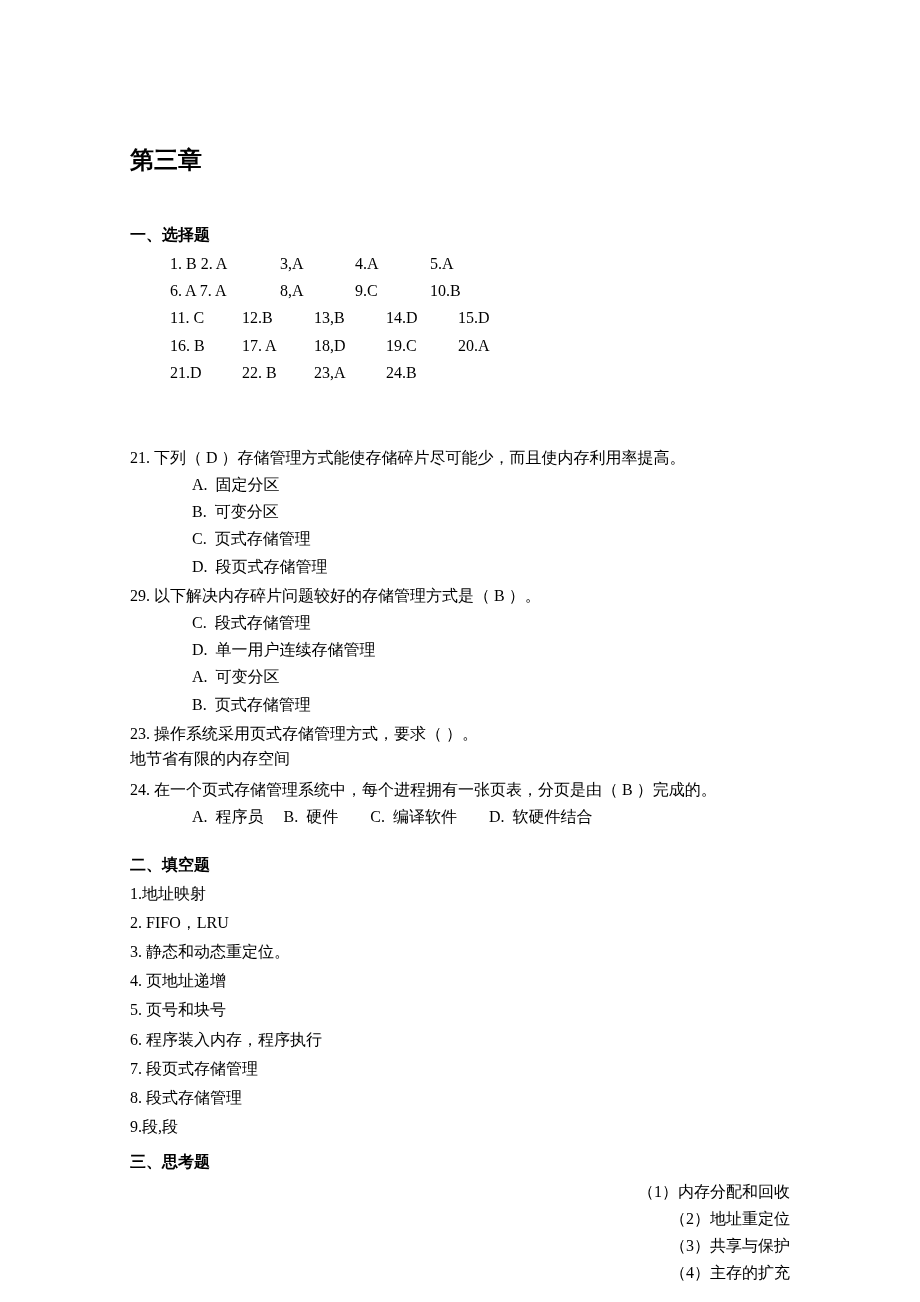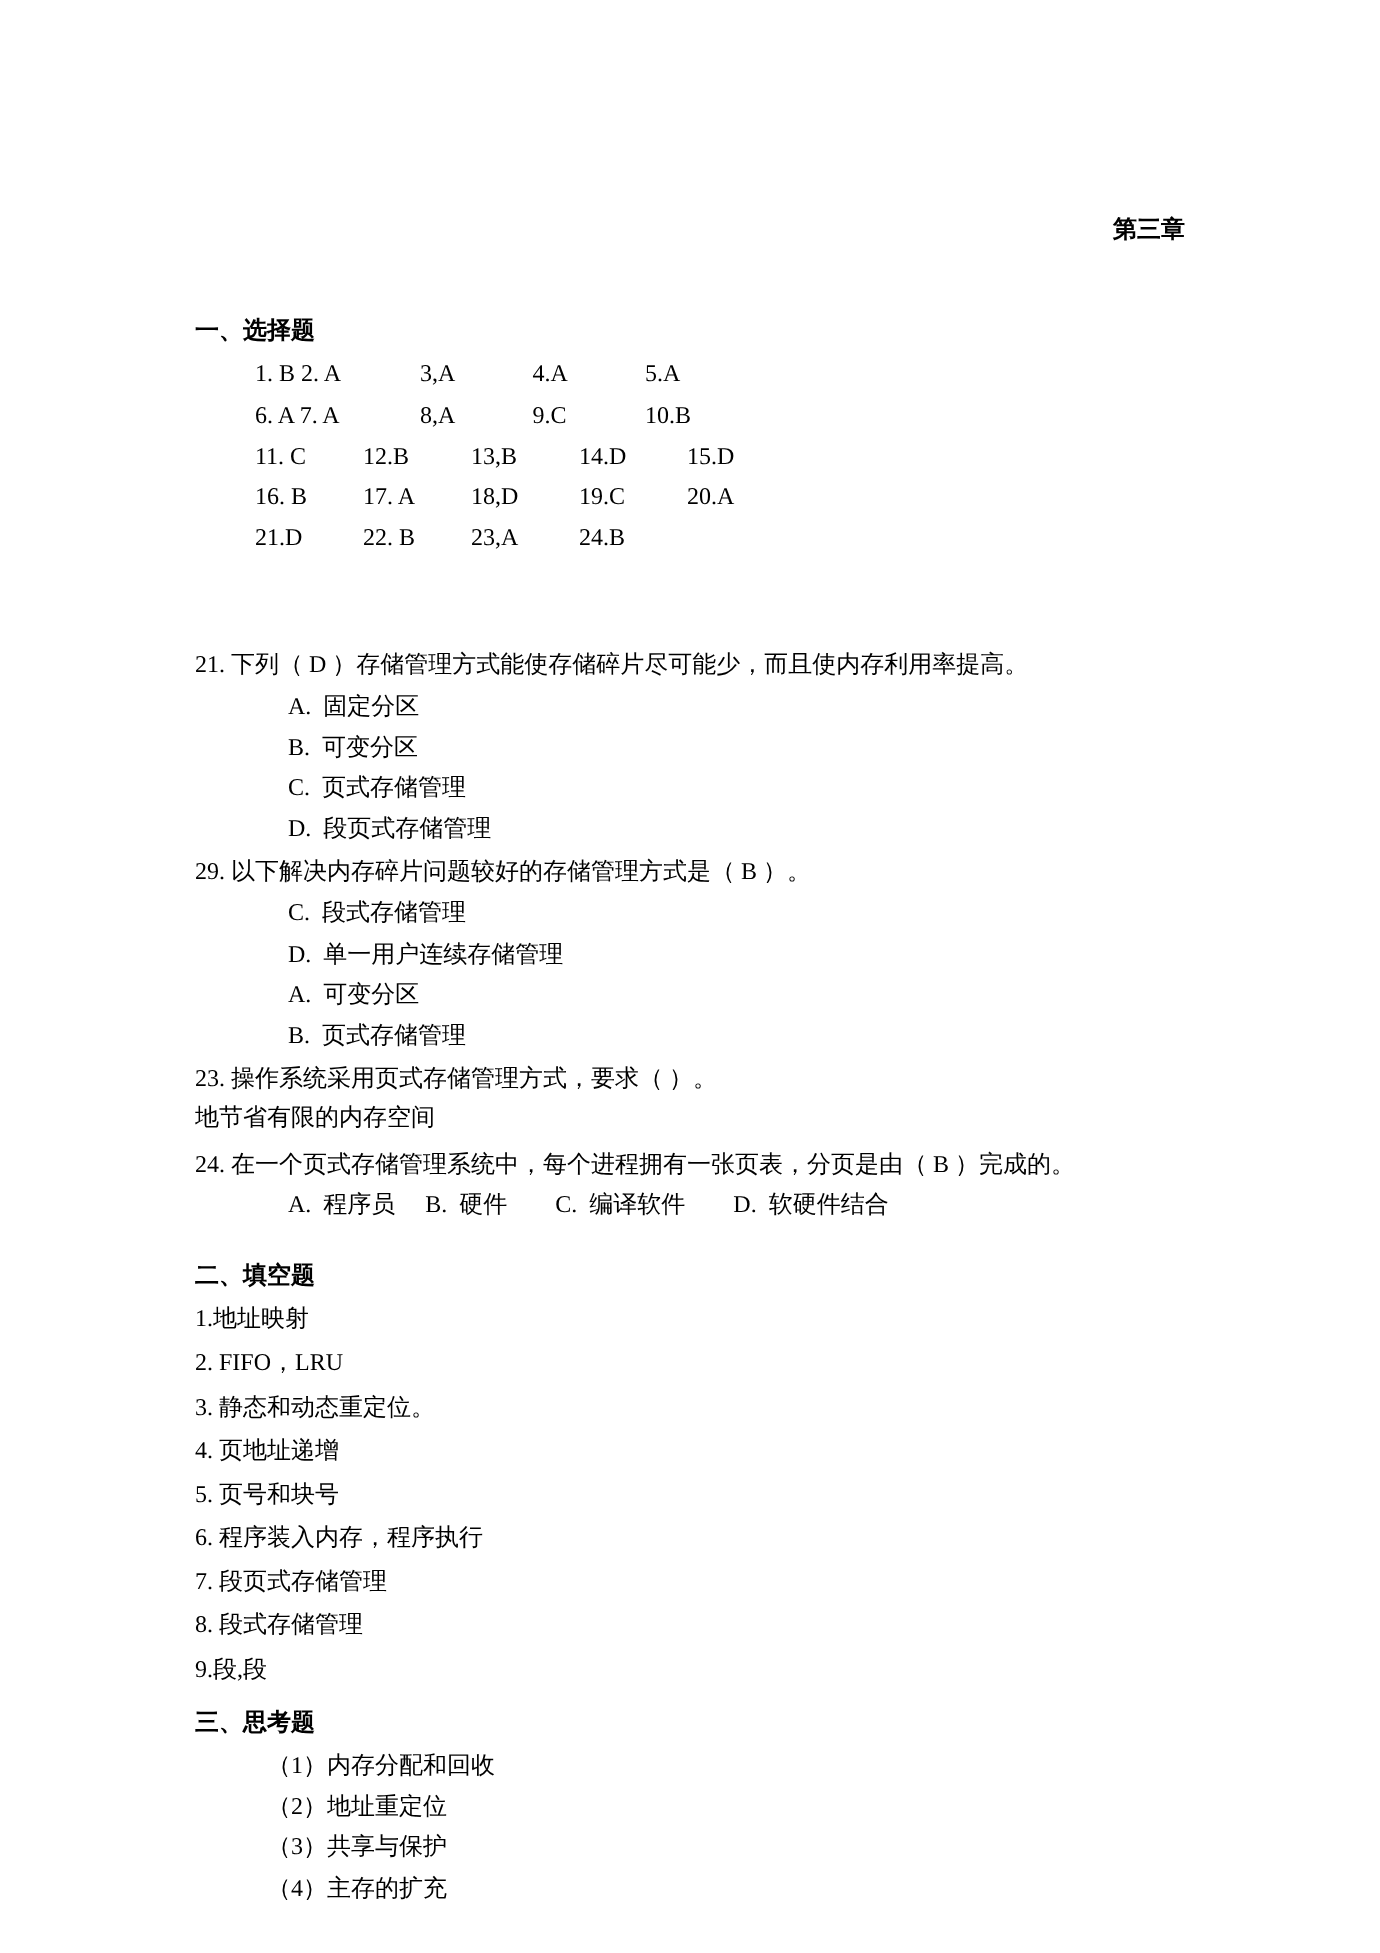--- a/index.html
+++ b/index.html
@@ -10,22 +10,22 @@
     body {
       font-family: "SimSun", "宋体", serif;
       font-size: 16px;
       line-height: 1.7;
       color: #000;
       background: #fff;
       width: 920px;
       padding: 140px 130px 60px 130px;
     }
     .title {
-      text-align: right;
-      font-size: 16px;
+      text-align: left;
+      font-size: 24px;
       font-weight: bold;
       margin-bottom: 40px;
     }
     .section-header {
       font-weight: bold;
       margin-top: 8px;
       margin-bottom: 2px;
     }
     .answer-grid {
       padding-left: 40px;
@@ -64,20 +64,21 @@
       margin-top: 2px;
     }
     .think-block {
       margin-top: 2px;
     }
     .think-indent {
       padding-left: 40px;
     }
     .sub-indent {
       padding-left: 48px;
+      text-align: right;
     }
     .q21-wrap-line2 {
       padding-left: 0;
       font-family: Liberation Mono, monospace;
     }
   </style>
 </head>
 <body>
 
 <div class="title">第三章</div>

